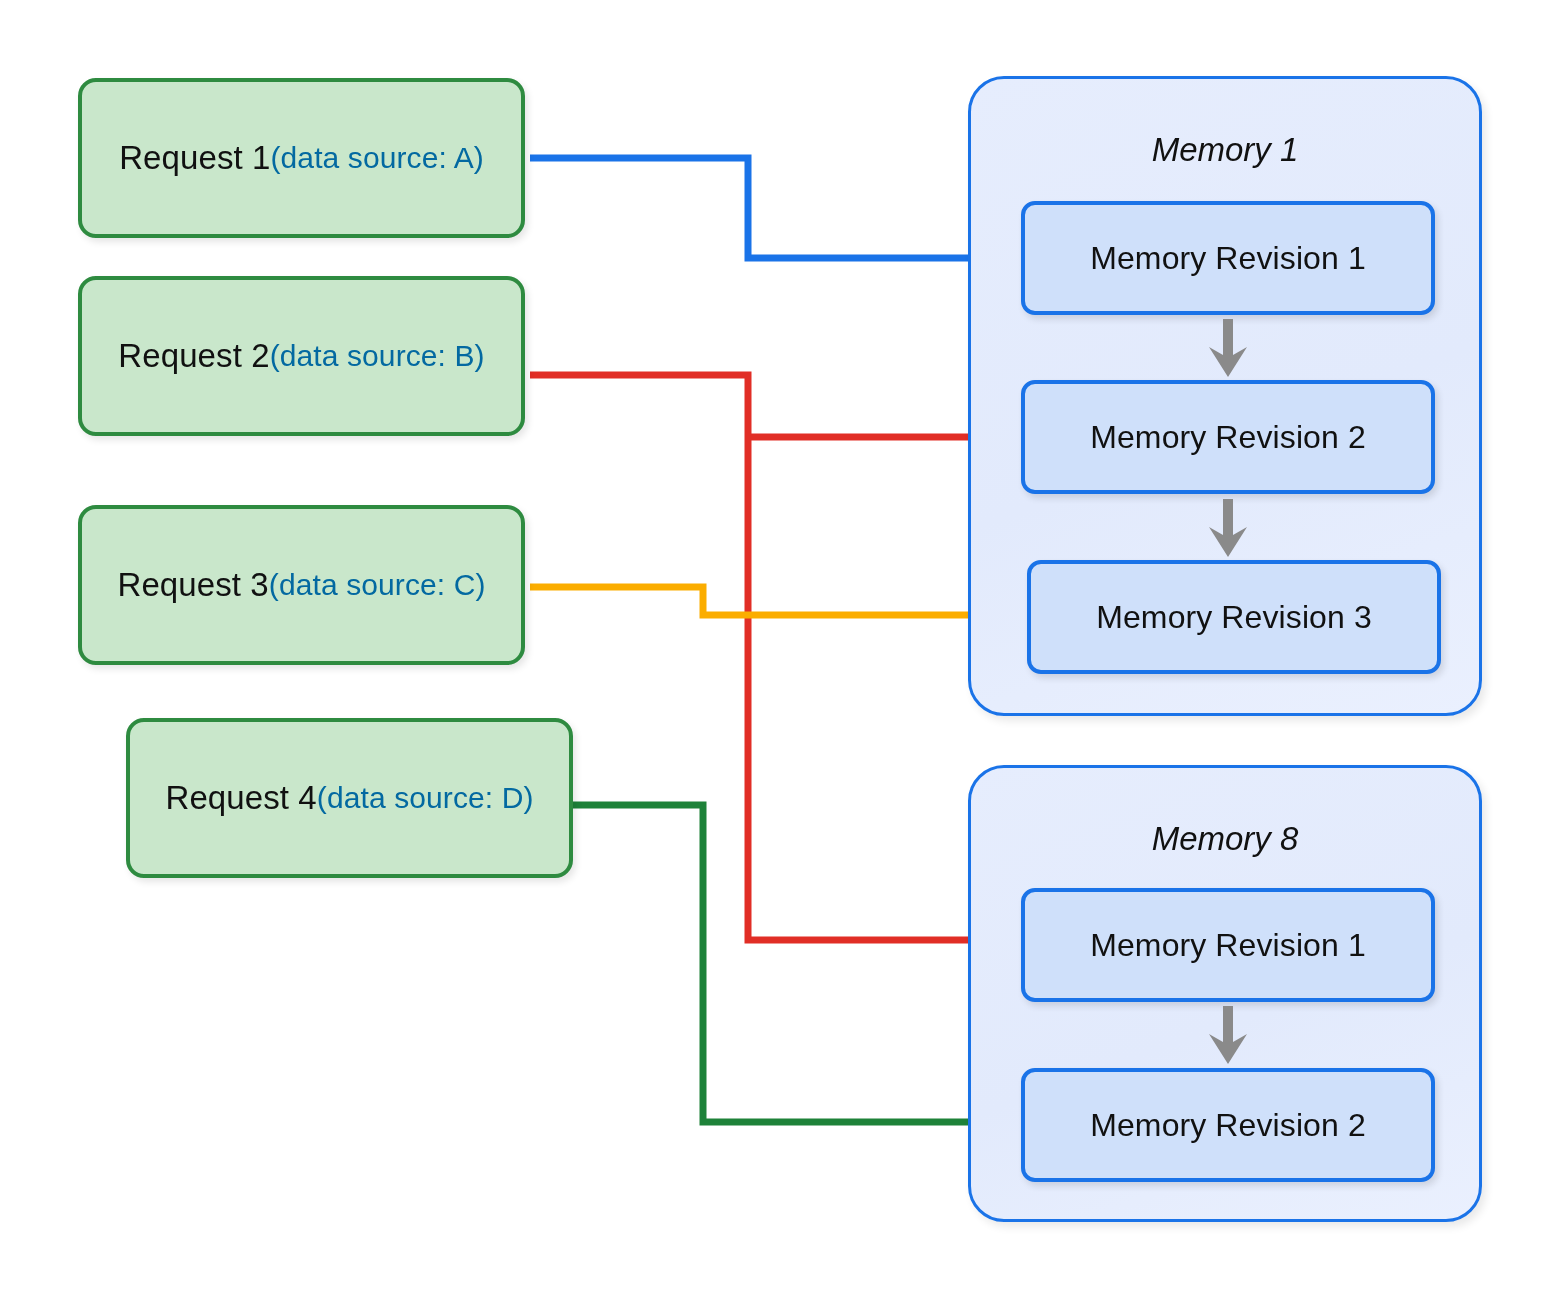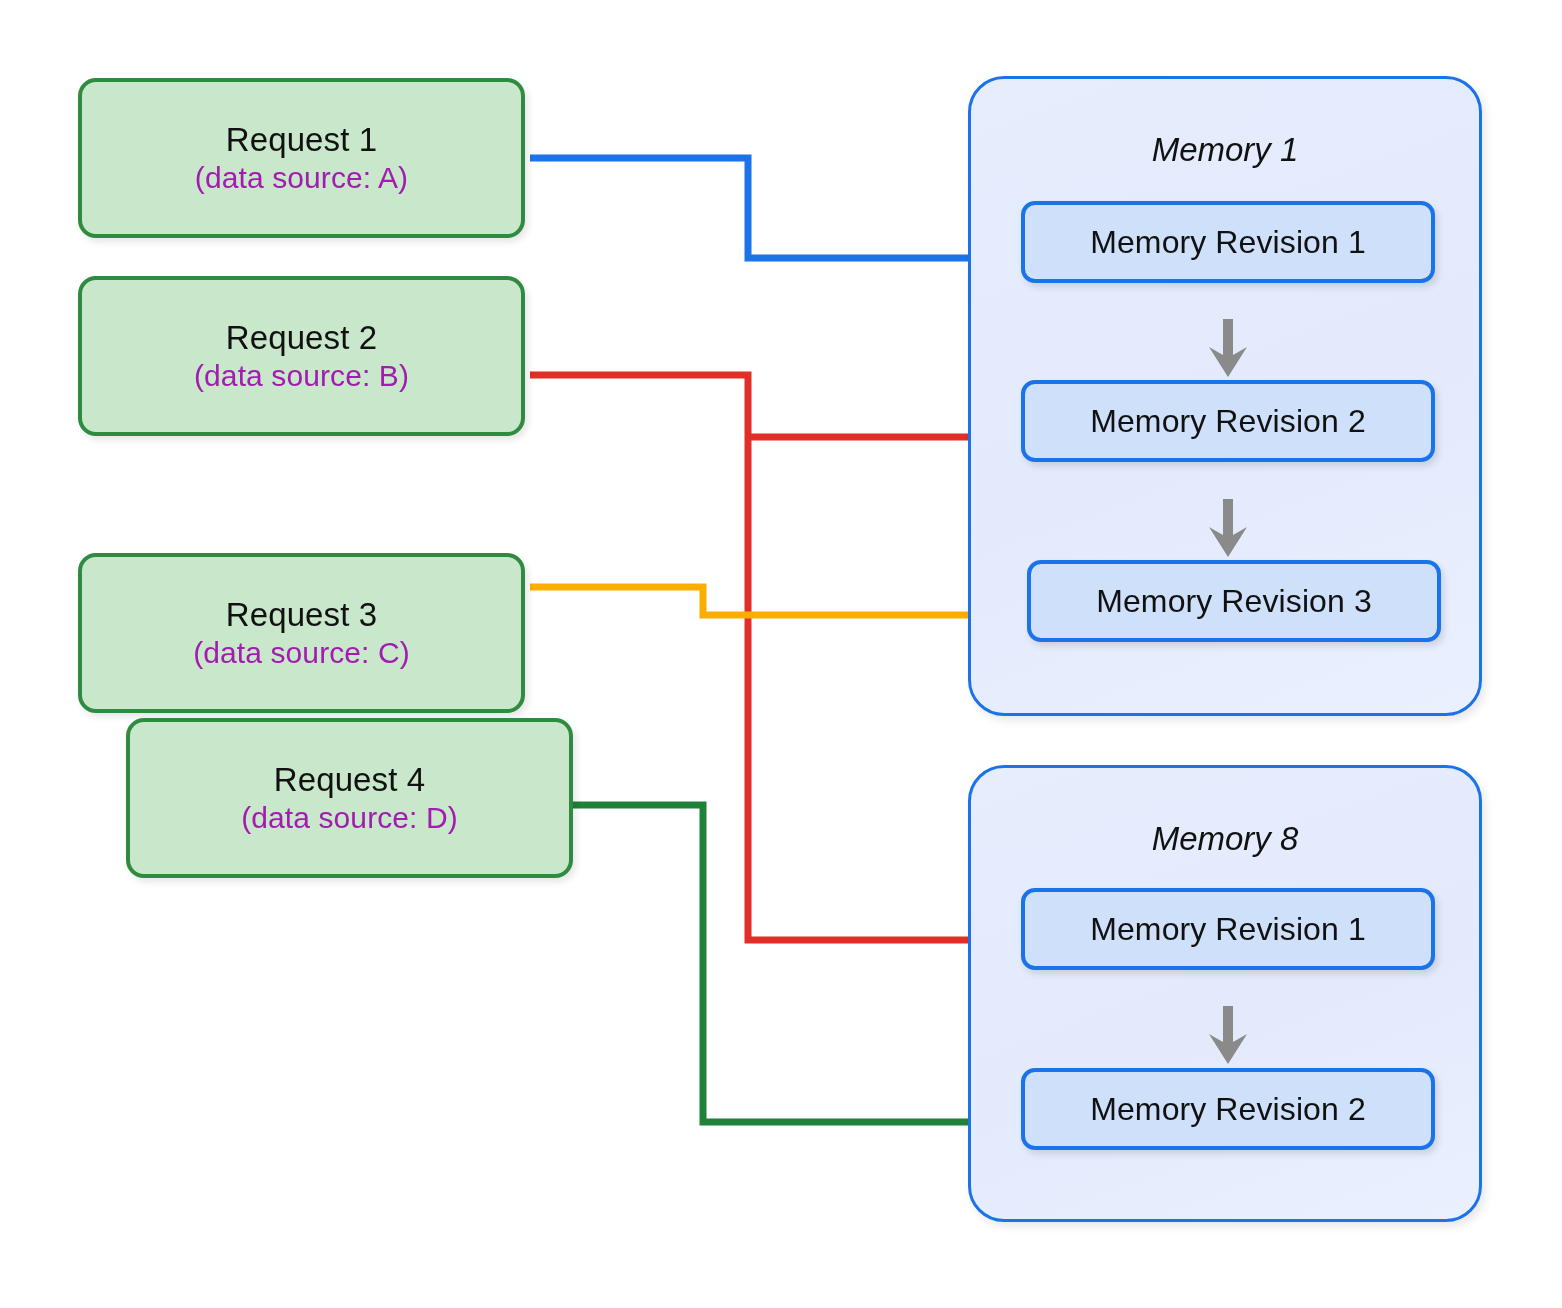--- a/index.html
+++ b/index.html
@@ -20,34 +20,34 @@
   .request-box {
     position: absolute;
     left: 78px;
     width: 447px;
     height: 160px;
     box-sizing: border-box;
     background: #c9e7cb;
     border: 4px solid #2e8b40;
     border-radius: 18px;
     display: flex;
-    flex-direction: column;
+    flex-direction: row;
     align-items: center;
     justify-content: center;
     box-shadow: 3px 4px 7px rgba(0,0,0,0.10);
   }
   .request-title {
     font-size: 33px;
     color: #111111;
     line-height: 1.22;
     letter-spacing: 0.1px;
   }
   .request-sub {
     font-size: 30px;
-    color: #a21caf;
+    color: #0369a1;
     line-height: 1.22;
     letter-spacing: 0.1px;
   }
   .memory-box {
     position: absolute;
     left: 968px;
     width: 514px;
     box-sizing: border-box;
     background: linear-gradient(160deg, #e6edfd 0%, #e2eafc 55%, #eaf0fe 100%);
     border: 3px solid #1a73e8;
@@ -60,21 +60,21 @@
     width: 100%;
     text-align: center;
     font-size: 33px;
     color: #111111;
     font-style: italic;
   }
   .revision-box {
     position: absolute;
     left: 50px;
     width: 414px;
-    height: 82px;
+    height: 114px;
     box-sizing: border-box;
     background: #cfe0fa;
     border: 4px solid #1a73e8;
     border-radius: 14px;
     display: flex;
     align-items: center;
     justify-content: center;
     box-shadow: 3px 4px 7px rgba(0,0,0,0.12);
   }
   .revision-label {
@@ -136,21 +136,21 @@
   <div class="request-box" style="top:78px;">
     <div class="request-title">Request 1</div>
     <div class="request-sub">(data source: A)</div>
   </div>
 
   <div class="request-box" style="top:276px;">
     <div class="request-title">Request 2</div>
     <div class="request-sub">(data source: B)</div>
   </div>
 
-  <div class="request-box" style="top:505px;margin-top:48px;">
+  <div class="request-box" style="top:505px;">
     <div class="request-title">Request 3</div>
     <div class="request-sub">(data source: C)</div>
   </div>
 
   <div class="request-box" style="top:718px;margin-left:48px;">
     <div class="request-title">Request 4</div>
     <div class="request-sub">(data source: D)</div>
   </div>
 
   <div class="memory-box" style="top:76px; height:640px;">

